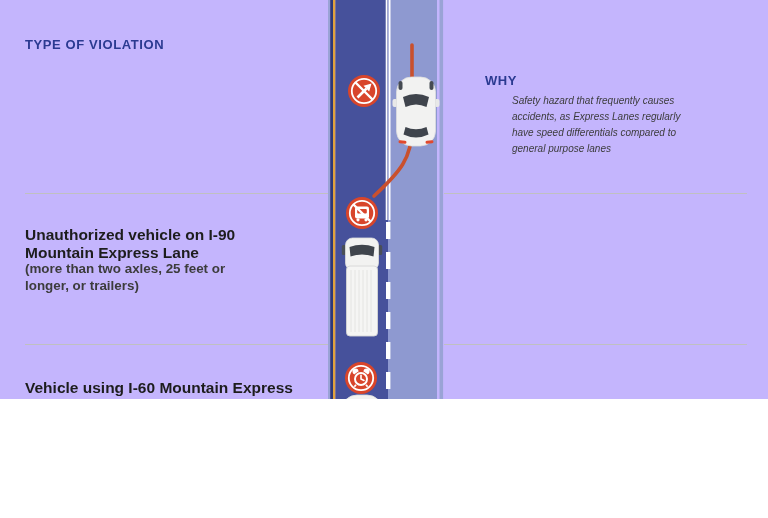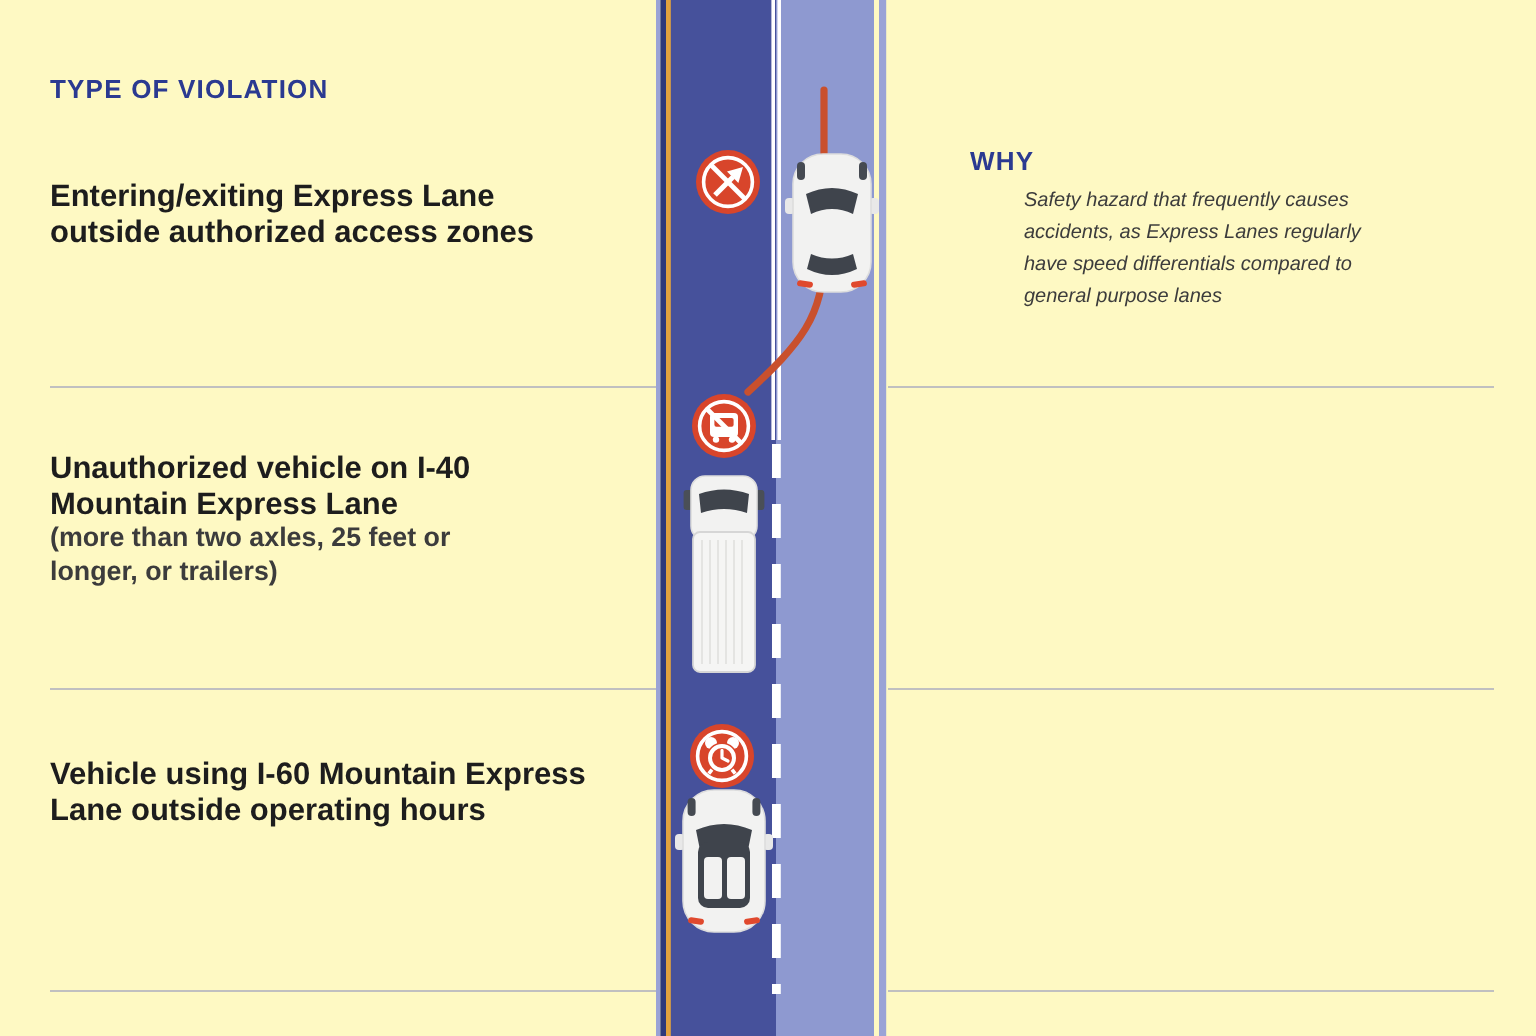--- a/index.html
+++ b/index.html
@@ -1,21 +1,21 @@
 <!DOCTYPE html>
 <html><head>
 <meta charset="utf-8">
 <style>
   * { margin: 0; padding: 0; box-sizing: border-box; }
   html, body { background: #ffffff; }
   .stage {
     position: relative;
     width: 768px;
-    height: 518px;
-    background: #fef9c3;
+    height: 399px;
+    background: #c4b5fd;
     overflow: hidden;
     font-family: "Liberation Sans", "DejaVu Sans", sans-serif;
   }
   .col-header {
     position: absolute;
     font-size: 13px;
     font-weight: 700;
     letter-spacing: 0.6px;
     color: #2b3a91;
     white-space: pre-line;
@@ -75,32 +75,27 @@
   }
 </style>
 </head>
 <body>
 
 <div class="stage">
 
   <div class="col-header hdr-left">TYPE OF VIOLATION</div>
   <div class="col-header hdr-right">WHY</div>
 
-  <div class="violation-block vb-1">
-    <div class="violation-title">Entering/exiting Express Lane
-outside authorized access zones</div>
-    <div class="violation-note"></div>
-  </div>
   <div class="why-text why-1">Safety hazard that frequently causes
 accidents, as Express Lanes regularly
 have speed differentials compared to
 general purpose lanes</div>
 
   <div class="violation-block vb-2">
-    <div class="violation-title">Unauthorized vehicle on I-40
+    <div class="violation-title">Unauthorized vehicle on I-90
 Mountain Express Lane</div>
     <div class="violation-note">(more than two axles, 25 feet or
 longer, or trailers)</div>
   </div>
 
   <div class="violation-block vb-3">
     <div class="violation-title">Vehicle using I-60 Mountain Express
 Lane outside operating hours</div>
     <div class="violation-note"></div>
   </div>

